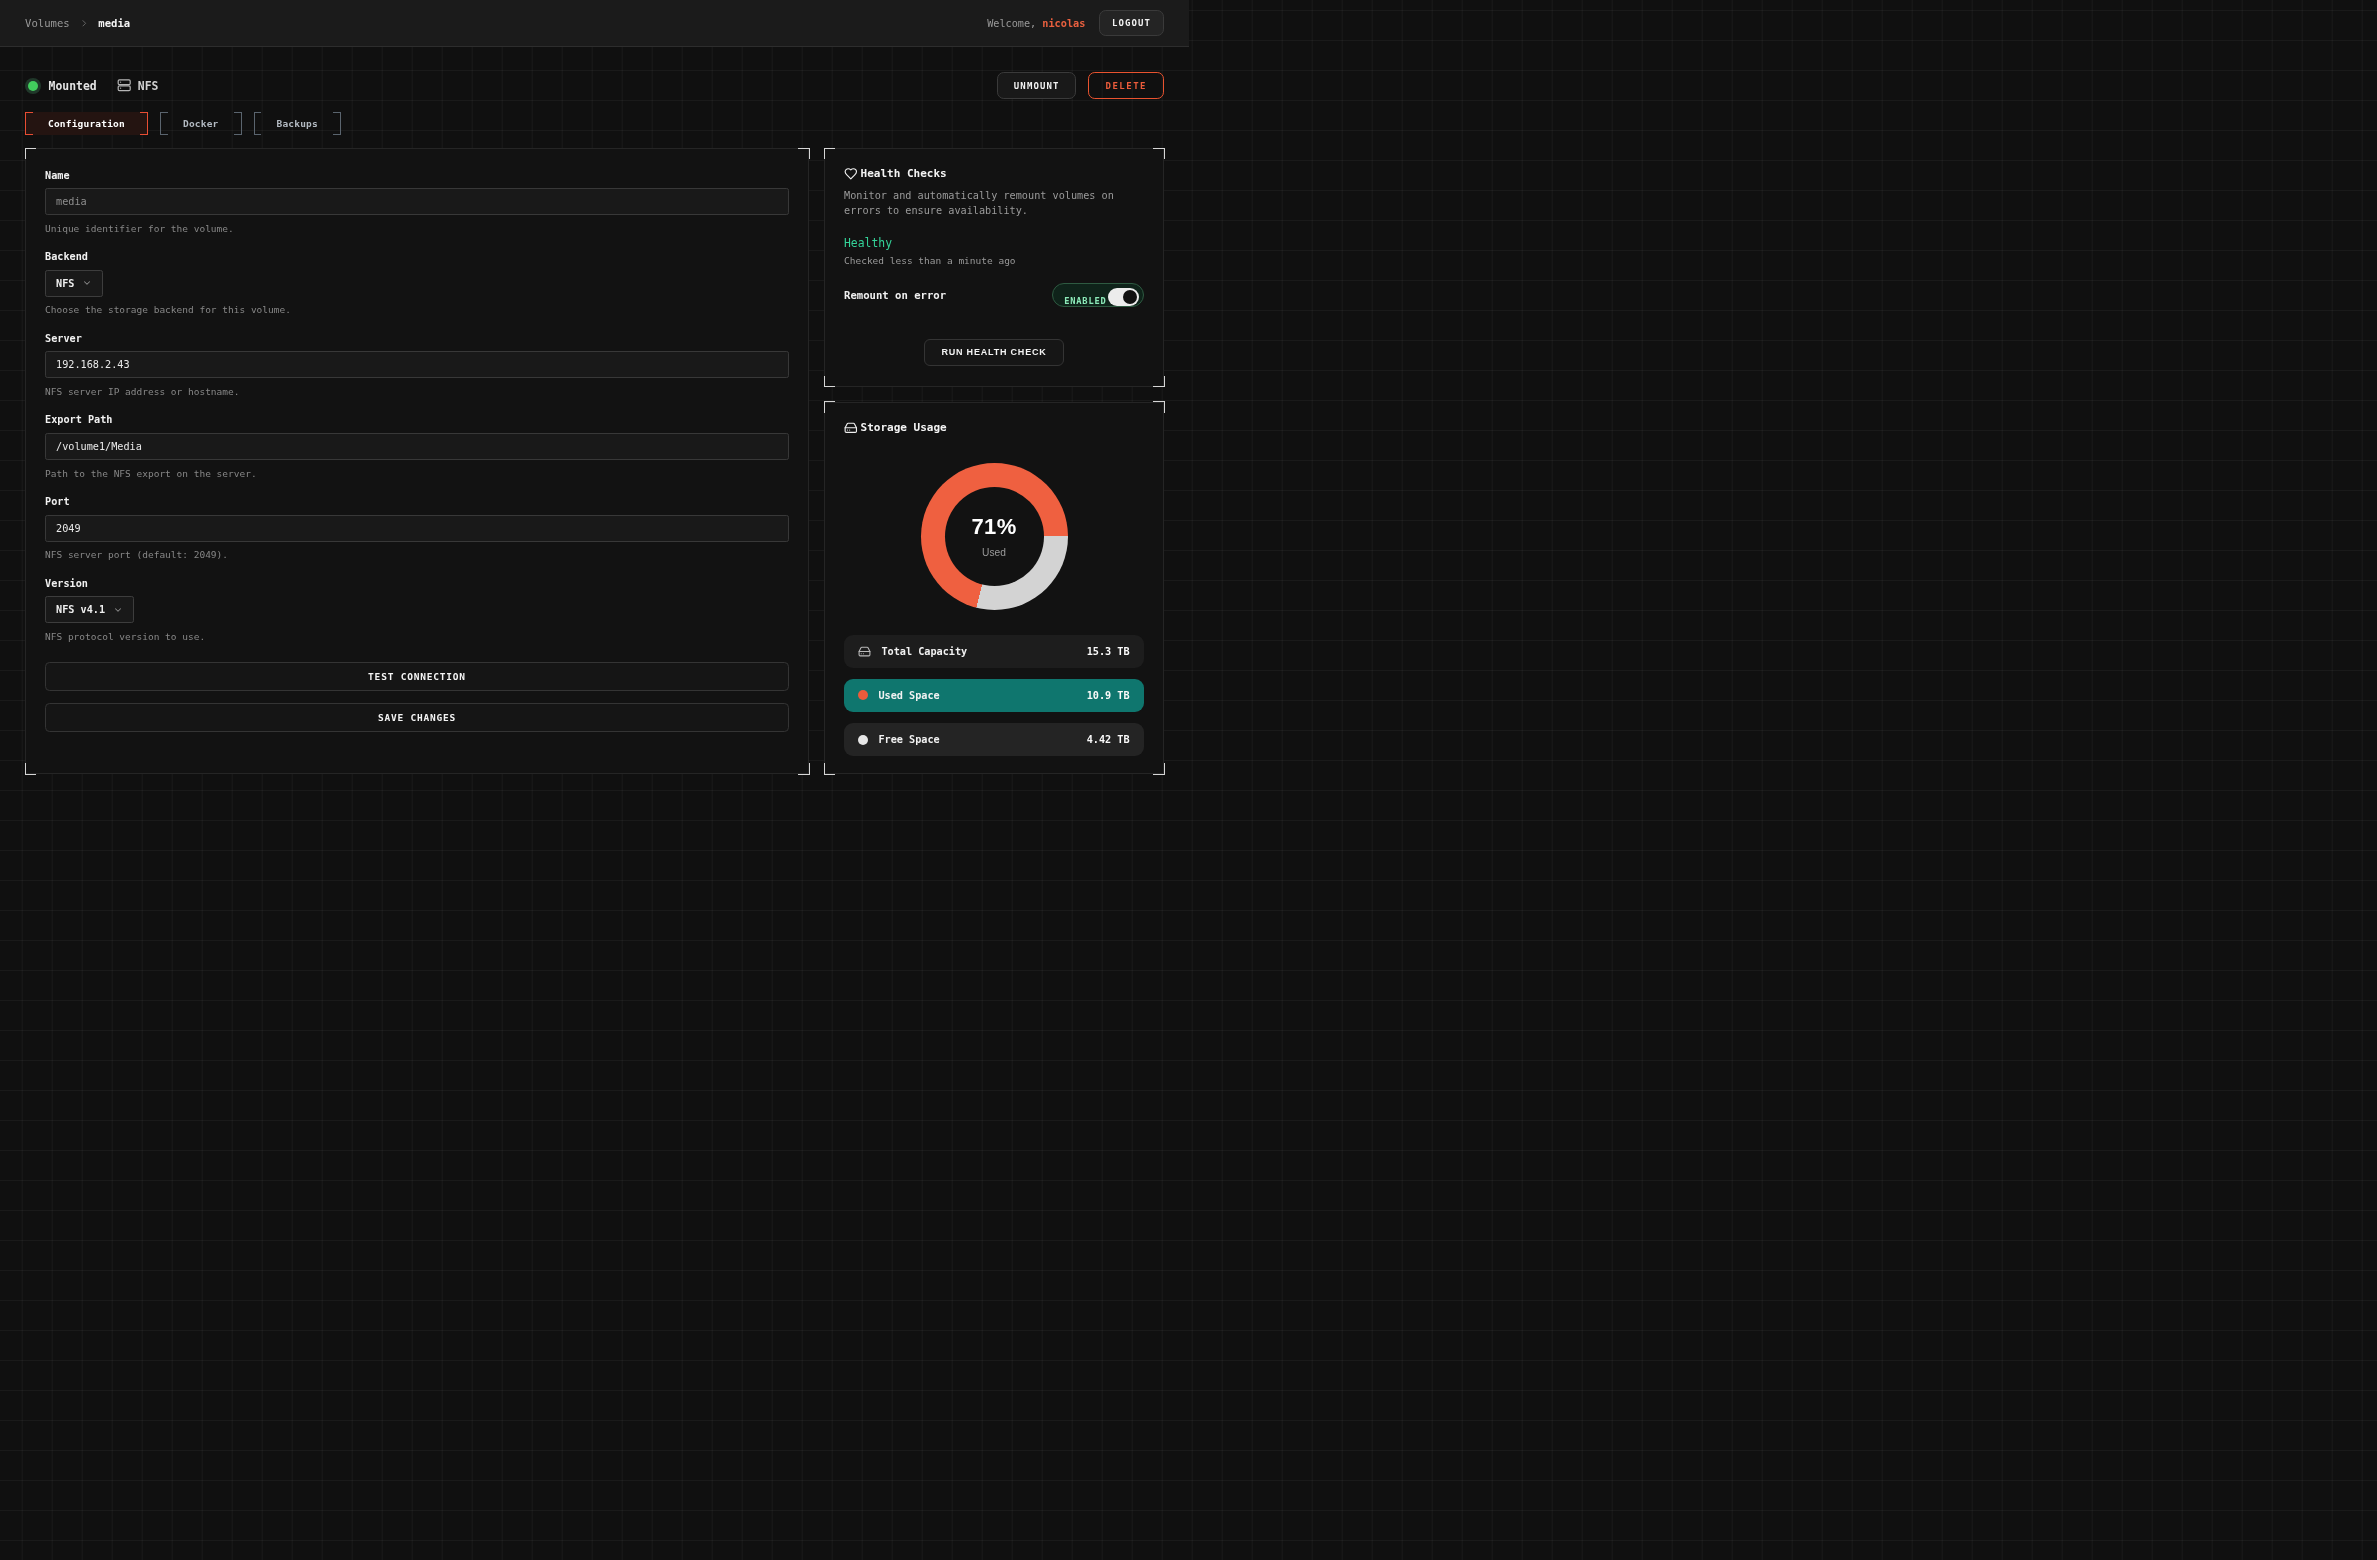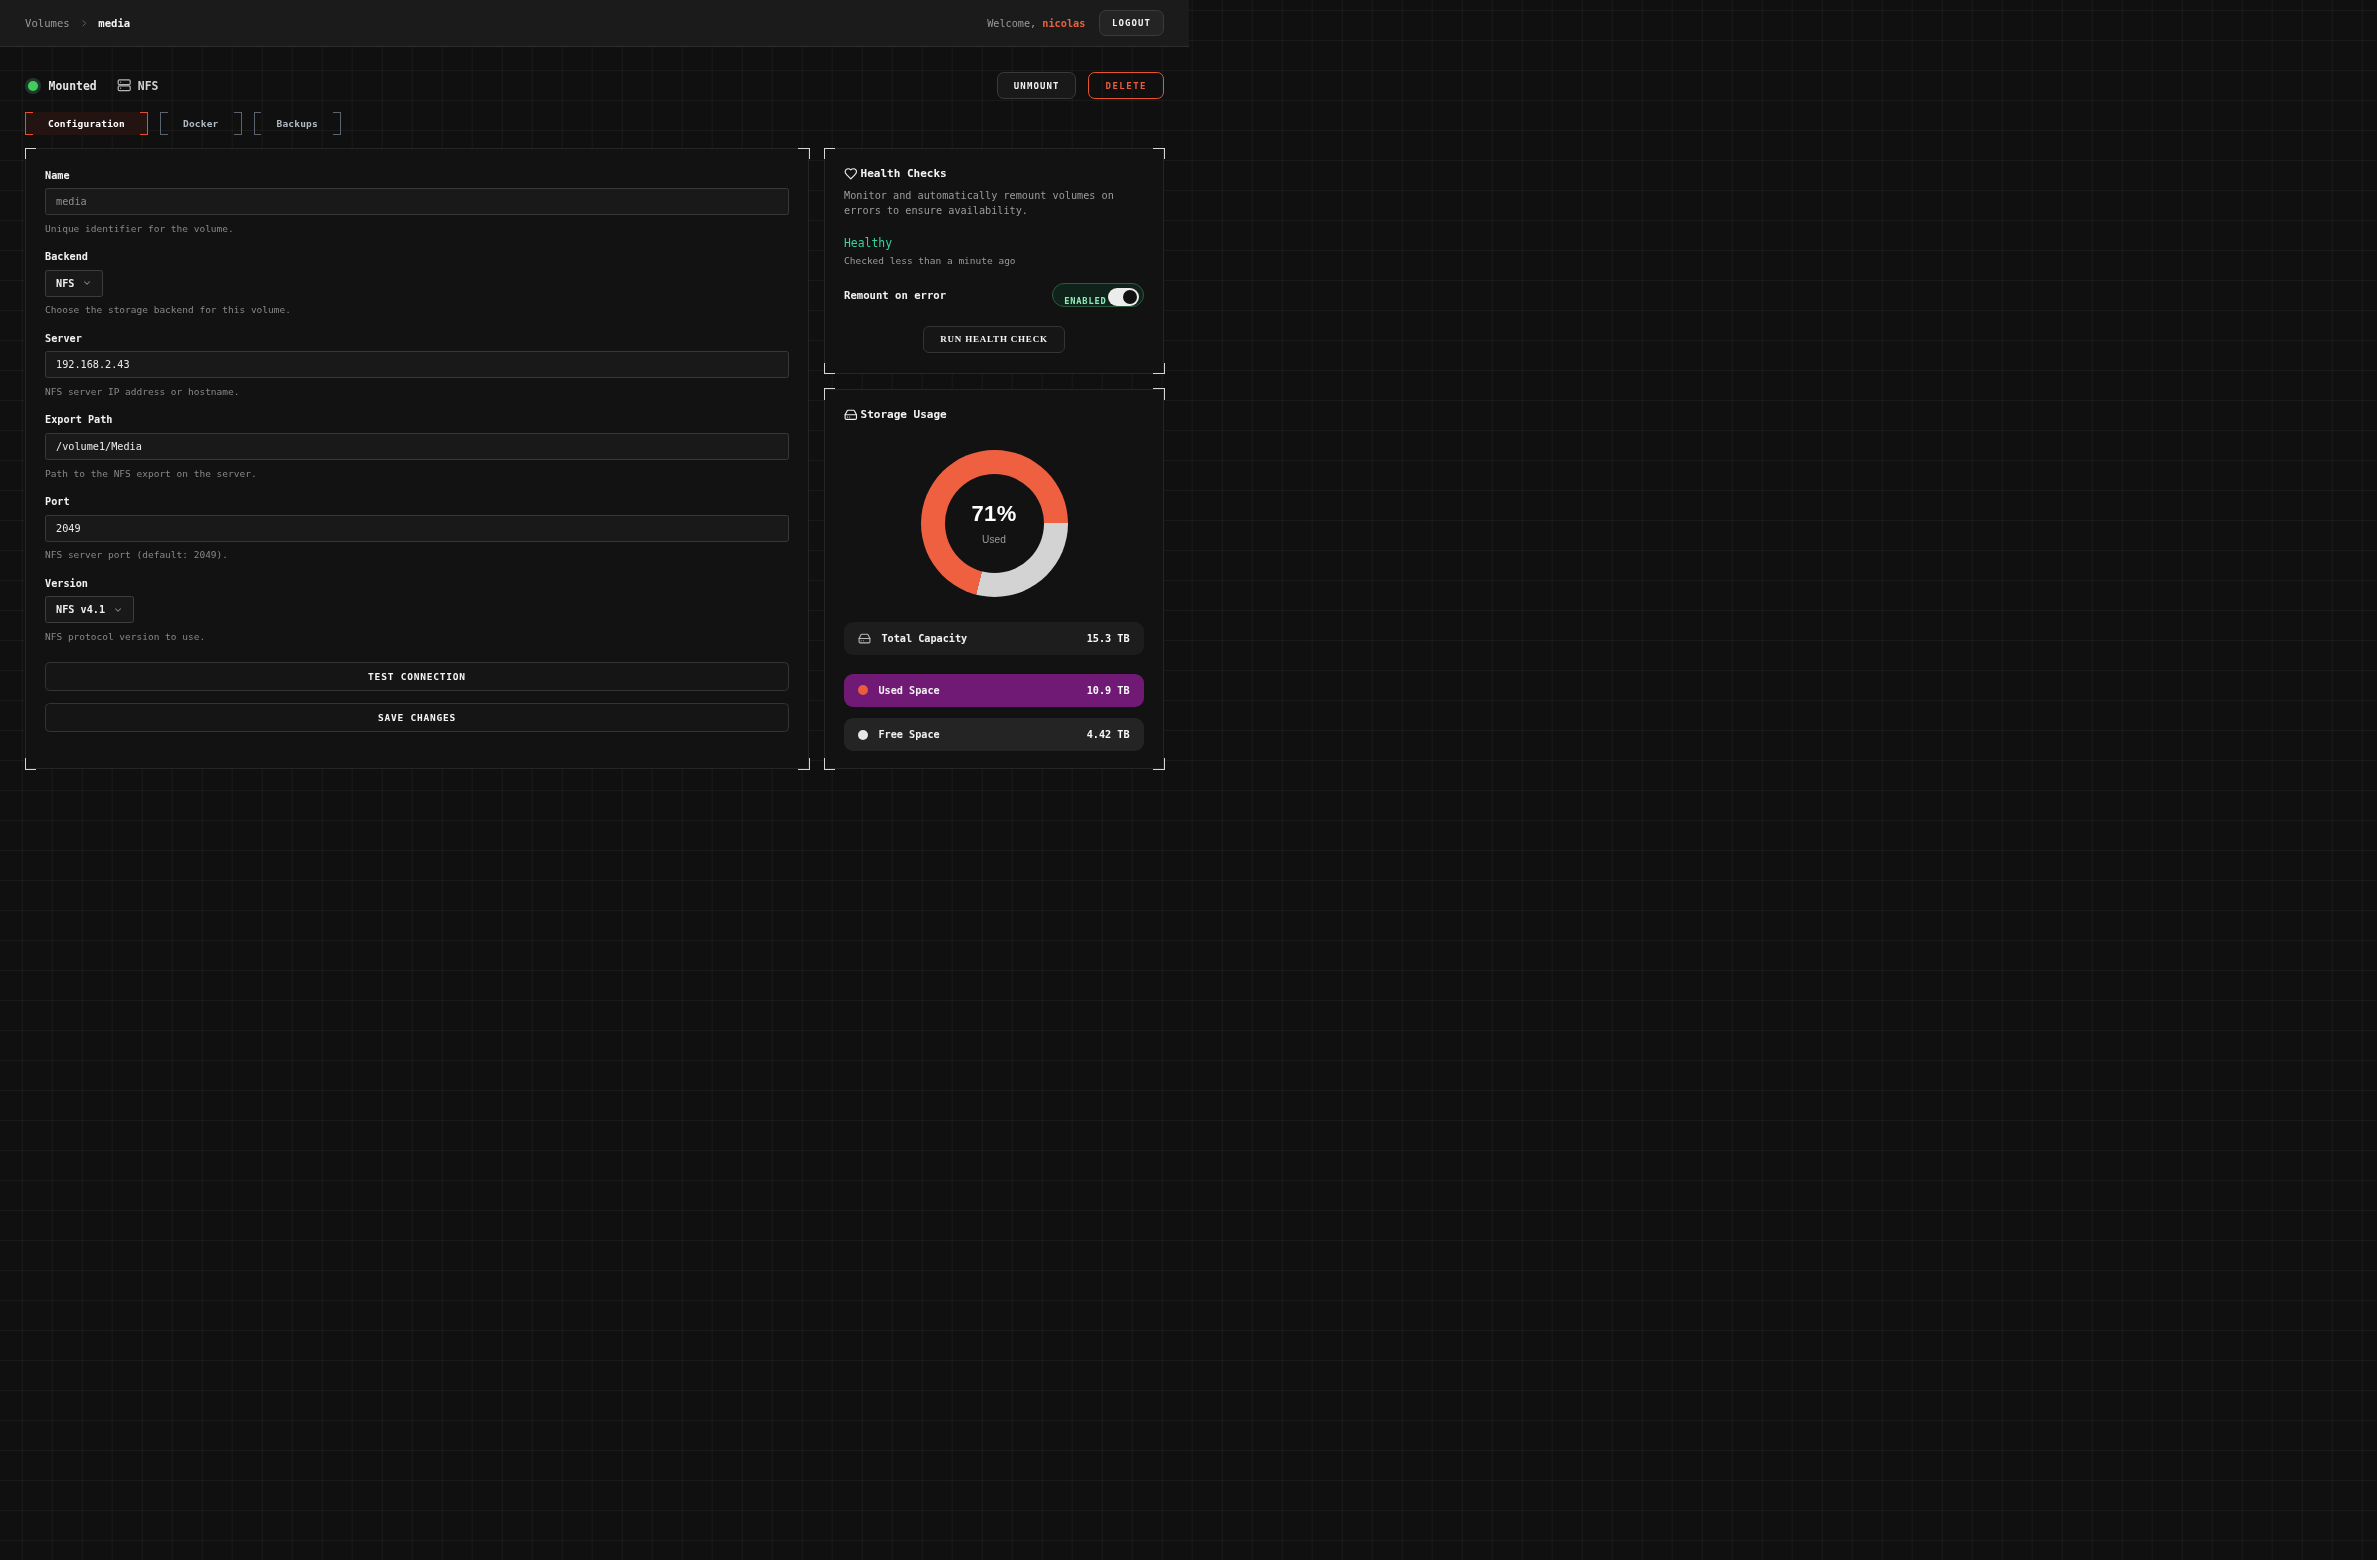--- a/index.html
+++ b/index.html
@@ -118,42 +118,42 @@
   .remount-row { margin-top:17.4px; display:flex; align-items:center; justify-content:space-between; }
   .remount-label { font-size:10.6px; font-weight:600; color:#f0f0f0; }
   .toggle-pill {
     display:flex; align-items:flex-end; gap:1px; height:23.5px; padding:0 4.5px 0 11.4px;
     background:#0f231a; border:0.8px solid #2e5a41; border-radius:757px; cursor:pointer;
   }
   .toggle-pill-label { font-size:8.7px; font-weight:bold; letter-spacing:0.8px; color:#8ceab9; }
   .switch { position:relative; width:31px; height:17.4px; background:#ececec; border-radius:757px; }
   .switch-knob { position:absolute; top:1.5px; right:1.5px; width:14.4px; height:14.4px; border-radius:50%; background:#111111; }
   .run-check-btn {
-    display:block; margin:19px auto 0; padding:7.6px 16.7px; background:#161616;
+    display:block; margin:32px auto 0; padding:7.6px 16.7px; background:#161616;
     border:0.8px solid #343434; border-radius:6px; color:#f4f4f4;
-    font-family:Liberation Serif, serif; font-weight:bold; font-size:9px; letter-spacing:0.8px; cursor:pointer;
+    font-family:Liberation Sans, sans-serif; font-weight:bold; font-size:9px; letter-spacing:0.8px; cursor:pointer;
   }
 
   
   .donut-wrap { display:flex; justify-content:center; margin:28px 0 25px; }
   .donut { position:relative; width:147px; height:147px; border-radius:50%; }
   .donut-hole {
     position:absolute; inset:24px; background:#121212; border-radius:50%;
     display:flex; flex-direction:column; align-items:center; justify-content:center;
     font-family:"Liberation Sans","DejaVu Sans",sans-serif;
   }
   .donut-pct { font-size:22px; font-weight:bold; color:#ffffff; letter-spacing:0.4px; }
   .donut-caption { margin-top:7px; font-size:10.2px; color:#9a9a9a; }
   .stat-rows { display:flex; flex-direction:column; gap:11.4px; }
   .stat-row {
     height:33px; border-radius:9px; padding:0 14.4px;
     display:flex; align-items:center; gap:10px;
   }
   .stat-row.total { background:#1d1d1d; }
-  .stat-row.used  { background:#701a75;margin-top:8px; }
+  .stat-row.used  { background:#0f766e; }
   .stat-row.free  { background:#242424; }
   .stat-row svg { color:#b9b9b9; flex:none; }
   .stat-dot { width:10px; height:10px; border-radius:50%; flex:none; }
   .stat-dot.orange { background:#ec5b3b; }
   .stat-dot.white  { background:#e7e7e7; }
   .stat-label { font-size:10.2px; font-weight:bold; color:#f2f2f2; flex:1; }
   .stat-value { font-size:10.2px; font-weight:bold; color:#fafafa; }
 </style>
 </head>
 <body>

